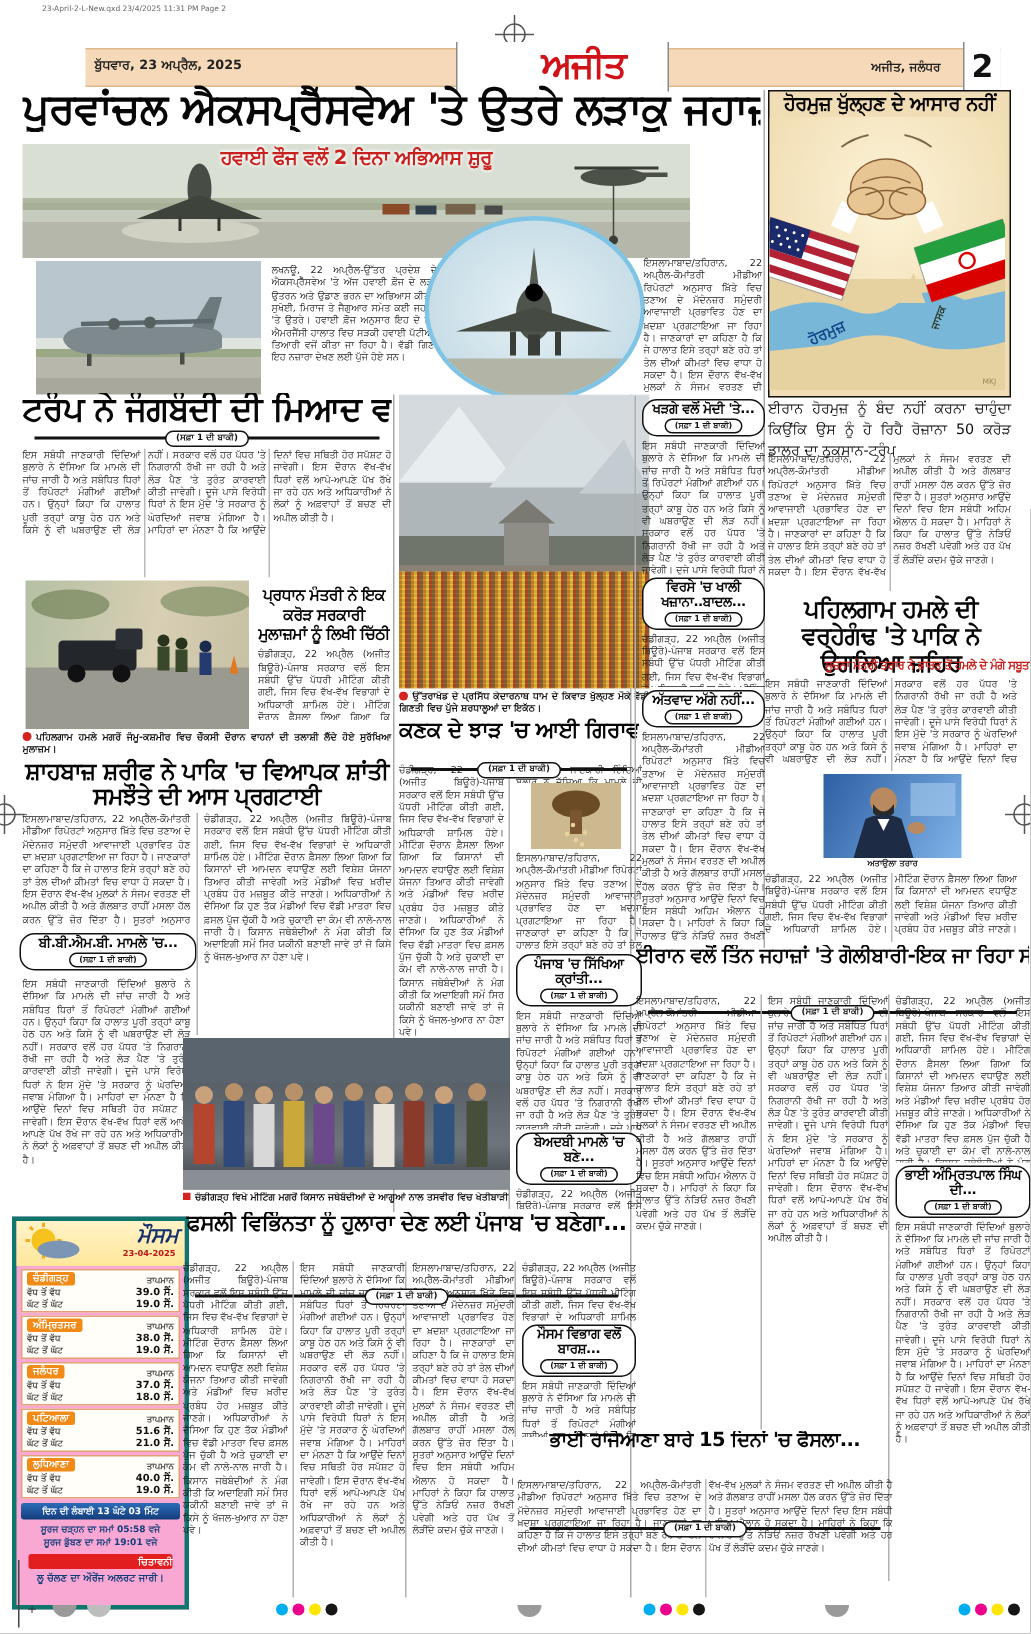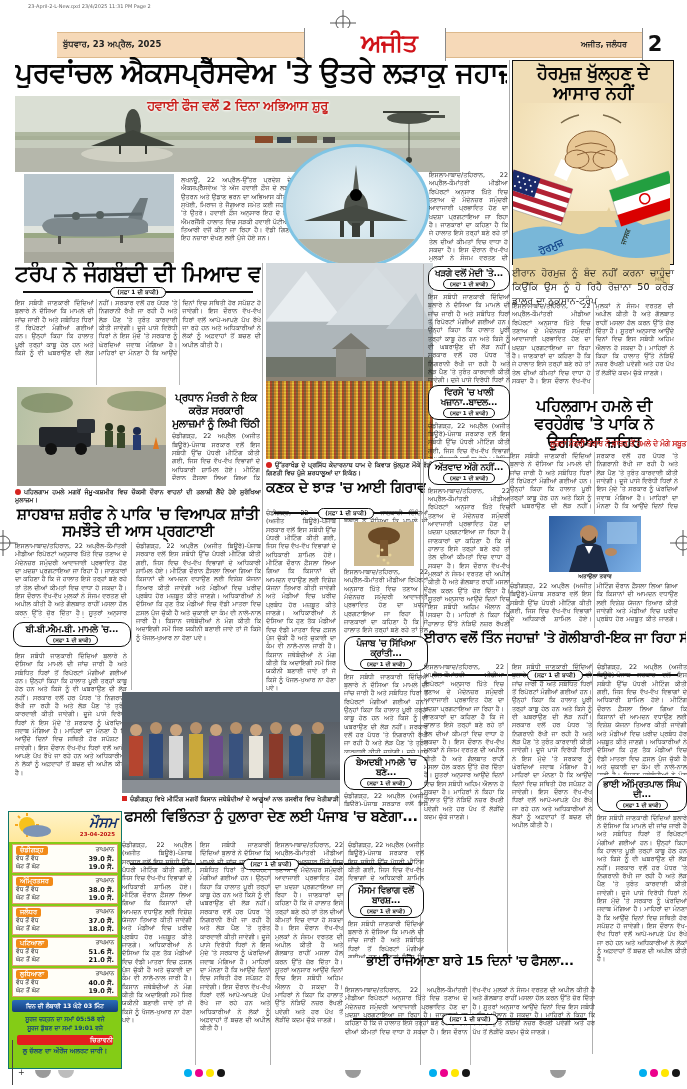--- a/index.html
+++ b/index.html
@@ -26,23 +26,23 @@
   
   .cap{font-size:6.3px;font-weight:bold;color:#101010;line-height:1.3;text-align:justify;}
   .dot{display:inline-block;width:6px;height:6px;border-radius:50%;background:#d6231f;margin-right:3px;vertical-align:-1px;}
   .sq{display:inline-block;width:5px;height:5px;background:#d6231f;margin-right:3px;}
   .vr{position:absolute;width:0;border-left:1px solid #ababab;}
   .photo{position:absolute;overflow:hidden;}
   
   .bar{background:#f6d9b8;border-top:1px solid #ddb98c;border-bottom:1px solid #ddb98c;}
   .masthead{color:#d01319;font-weight:bold;font-size:24px;line-height:31px;letter-spacing:-1px;}
   
-  .wbox{border:1px solid #0f766e;background:#84cc16;}
+  .wbox{border:3px solid #0f766e;background:#f9a8d4;}
   .wcity{border:1px solid #e2a275;margin:2px 3px;padding:1px 3px;background:#fffef8;}
-  .wrow{display:flex;justify-content:space-between;align-items:flex-start;}
+  .wrow{display:flex;justify-content:space-between;align-items:flex-end;}
   .wchip{background:#f28a18;color:#fff;font-weight:bold;font-size:6.6px;padding:0 4px;border-radius:2px;line-height:9px;}
   .wlbl{font-size:5.8px;font-weight:bold;color:#444;}
   .wval{font-size:6.6px;font-weight:bold;color:#101010;}
   .wbar{background:linear-gradient(#2c6cb9,#133d7b);color:#fff;font-size:6px;font-weight:bold;text-align:center;
         padding:2px 0;margin:3px 3px 2px;border-radius:2px;}
   .wsun{font-size:6px;font-weight:bold;color:#133d7b;text-align:center;line-height:1.5;}
   .wwarnt{background:#e31e1e;color:#fff;font-size:6.6px;font-weight:bold;text-align:right;margin:3px 8px 0;padding:1px 0;border-radius:2px;}
   .wwarnx{font-size:6.6px;font-weight:bold;color:#133d7b;text-align:center;padding:2px 6px 3px;}
   .tiny{font-size:5px;color:#666;}
 </style>
@@ -325,21 +325,21 @@
     </div>
     <div class="bt" style="height:36px;">ਚੰਡੀਗੜ੍ਹ, 22 ਅਪ੍ਰੈਲ (ਅਜੀਤ ਬਿਊਰੋ)-ਪੰਜਾਬ ਸਰਕਾਰ ਵਲੋਂ ਇਸ ਸਬੰਧੀ ਉੱਚ ਪੱਧਰੀ ਮੀਟਿੰਗ ਕੀਤੀ ਗਈ, ਜਿਸ ਵਿਚ ਵੱਖ-ਵੱਖ ਵਿਭਾਗਾਂ ਦੇ ਅਧਿਕਾਰੀ ਸ਼ਾਮਿਲ ਹੋਏ। ਮੀਟਿੰਗ ਦੌਰਾਨ ਫ਼ੈਸਲਾ ਲਿਆ ਗਿਆ ਕਿ ਕਿਸਾਨਾਂ ਦੀ ਆਮਦਨ ਵਧਾਉਣ ਲਈ ਵਿਸ਼ੇਸ਼ ਯੋਜਨਾ ਤਿਆਰ ਕੀਤੀ ਜਾਵੇਗੀ ਅਤੇ ਮੰਡੀਆਂ ਵਿਚ ਖ਼ਰੀਦ ਪ੍ਰਬੰਧ ਹੋਰ ਮਜ਼ਬੂਤ ਕੀਤੇ ਜਾਣਗੇ। ਅਧਿਕਾਰੀਆਂ ਨੇ ਦੱਸਿਆ ਕਿ ਹੁਣ ਤੱਕ ਮੰਡੀਆਂ ਵਿਚ ਵੱਡੀ ਮਾਤਰਾ ਵਿਚ ਫ਼ਸਲ ਪੁੱਜ ਚੁੱਕੀ ਹੈ ਅਤੇ ਚੁਕਾਈ ਦਾ ਕੰਮ ਵੀ ਨਾਲੋ-ਨਾਲ ਜਾਰੀ ਹੈ। ਕਿਸਾਨ ਜਥੇਬੰਦੀਆਂ ਨੇ ਮੰਗ ਕੀਤੀ ਕਿ ਅਦਾਇਗੀ ਸਮੇਂ ਸਿਰ ਯਕੀਨੀ ਬਣਾਈ ਜਾਵੇ ਤਾਂ ਜੋ ਕਿਸੇ ਨੂੰ ਖੱਜਲ-ਖੁਆਰ ਨਾ ਹੋਣਾ ਪਵੇ।</div>
     <div class="contbox">
       <div class="t">ਅੱਤਵਾਦ ਅੱਗੇ ਨਹੀਂ...</div>
       <span class="pill mini">(ਸਫ਼ਾ 1 ਦੀ ਬਾਕੀ)</span>
     </div>
     <div class="bt" style="height:140px;">ਇਸਲਾਮਾਬਾਦ/ਤਹਿਰਾਨ, 22 ਅਪ੍ਰੈਲ-ਕੌਮਾਂਤਰੀ ਮੀਡੀਆ ਰਿਪੋਰਟਾਂ ਅਨੁਸਾਰ ਖ਼ਿੱਤੇ ਵਿਚ ਤਣਾਅ ਦੇ ਮੱਦੇਨਜ਼ਰ ਸਮੁੰਦਰੀ ਆਵਾਜਾਈ ਪ੍ਰਭਾਵਿਤ ਹੋਣ ਦਾ ਖ਼ਦਸ਼ਾ ਪ੍ਰਗਟਾਇਆ ਜਾ ਰਿਹਾ ਹੈ। ਜਾਣਕਾਰਾਂ ਦਾ ਕਹਿਣਾ ਹੈ ਕਿ ਜੇ ਹਾਲਾਤ ਇਸੇ ਤਰ੍ਹਾਂ ਬਣੇ ਰਹੇ ਤਾਂ ਤੇਲ ਦੀਆਂ ਕੀਮਤਾਂ ਵਿਚ ਵਾਧਾ ਹੋ ਸਕਦਾ ਹੈ। ਇਸ ਦੌਰਾਨ ਵੱਖ-ਵੱਖ ਮੁਲਕਾਂ ਨੇ ਸੰਜਮ ਵਰਤਣ ਦੀ ਅਪੀਲ ਕੀਤੀ ਹੈ ਅਤੇ ਗੱਲਬਾਤ ਰਾਹੀਂ ਮਸਲਾ ਹੱਲ ਕਰਨ ਉੱਤੇ ਜ਼ੋਰ ਦਿੱਤਾ ਹੈ। ਸੂਤਰਾਂ ਅਨੁਸਾਰ ਆਉਂਦੇ ਦਿਨਾਂ ਵਿਚ ਇਸ ਸਬੰਧੀ ਅਹਿਮ ਐਲਾਨ ਹੋ ਸਕਦਾ ਹੈ। ਮਾਹਿਰਾਂ ਨੇ ਕਿਹਾ ਕਿ ਹਾਲਾਤ ਉੱਤੇ ਨੇੜਿਓਂ ਨਜ਼ਰ ਰੱਖਣੀ ਪਵੇਗੀ ਅਤੇ ਹਰ ਪੱਖ ਤੋਂ ਲੋੜੀਂਦੇ ਕਦਮ ਚੁੱਕੇ ਜਾਣਗੇ।</div>
   </div>
 
   <div class="abs" style="left:512px;top:60px;width:160px;height:203px;border:1.5px solid #111;background:#f0ddb6;">
-    <div class="hl" style="font-size:18px;padding-top:2px;">ਹੋਰਮੁਜ਼ ਖੁੱਲ੍ਹਣ ਦੇ ਆਸਾਰ ਨਹੀਂ</div>
+    <div class="hl" style="font-size:13px;padding-top:2px;">ਹੋਰਮੁਜ਼ ਖੁੱਲ੍ਹਣ ਦੇ ਆਸਾਰ ਨਹੀਂ</div>
     <svg width="157" height="182" viewBox="0 0 157 182">
       <radialGradient id="glow" cx="50%" cy="30%" r="70%">
           <stop offset="0%" stop-color="#fdf3d8"></stop>
           <stop offset="100%" stop-color="#eed9ab"></stop>
         </radialGradient>
       <rect width="157" height="182" fill="url(#glow)"></rect>
 
       <rect x="0" y="108" width="157" height="74" fill="#e6d2a0"></rect>
       <path d="M0,130 Q30,118 52,128 Q70,136 86,124 Q108,110 130,122 L157,116 L157,150 Q120,160 96,150 Q70,140 40,152 L0,156 Z" fill="#79b7d8"></path>
       <path d="M86,124 L96,104 L104,124 Z" fill="#e6d2a0"></path>

